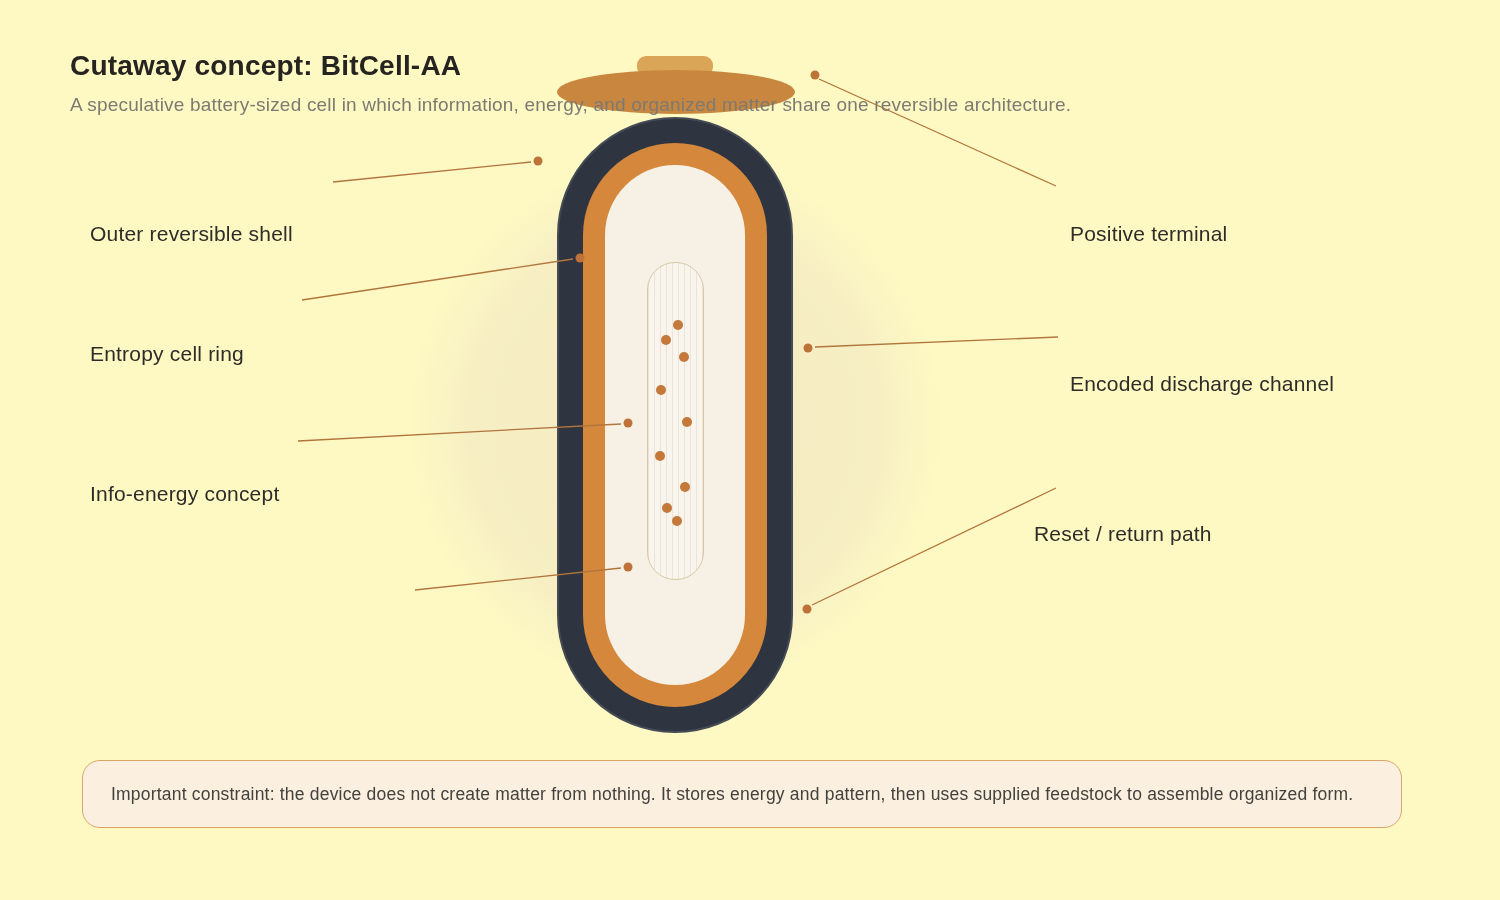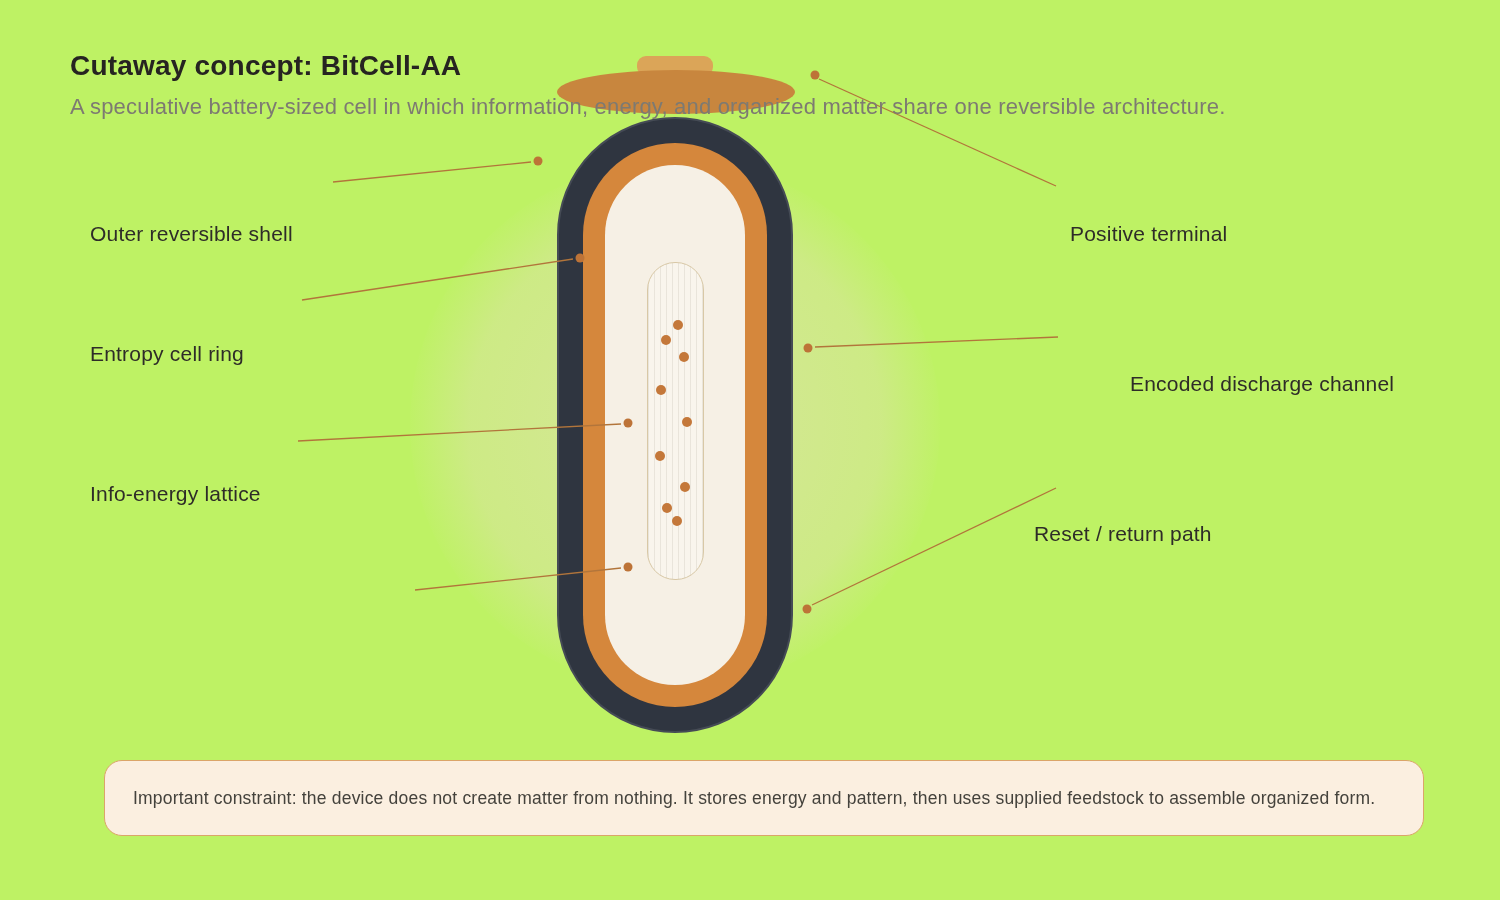--- a/index.html
+++ b/index.html
@@ -1,27 +1,27 @@
 <!DOCTYPE html>
 <html><head>
 <meta charset="utf-8">
 <style>
   html,body{margin:0;padding:0;background:#faf7f0;}
   #canvas{
     position:relative;width:1500px;height:900px;overflow:hidden;
-    background:#bef264;font-family:"Liberation Sans", sans-serif;
+    background:#fef9c3;font-family:"Liberation Sans", sans-serif;
   }
   
   .title{
     position:absolute;left:70px;top:50px;
     font-size:28px;font-weight:700;color:#262421;letter-spacing:.2px;z-index:30;
   }
   .subtitle{
     position:absolute;left:70px;top:94px;
-    font-size:22px;color:#7d7a72;z-index:30;letter-spacing:.2px;
+    font-size:19px;color:#7d7a72;z-index:30;letter-spacing:.2px;
   }
   
   .glow{
     position:absolute;left:410px;top:160px;width:530px;height:530px;border-radius:50%;
     background:radial-gradient(circle, rgba(234,220,196,.55) 0%, rgba(234,220,196,.35) 55%, rgba(234,220,196,0) 72%);
     z-index:1;
   }
   
   .terminal-cap{
     position:absolute;left:637px;top:56px;width:76px;height:20px;border-radius:9px;
@@ -53,21 +53,21 @@
     background:#c4783a;z-index:10;
   }
   
   #leaders{position:absolute;left:0;top:0;z-index:20;pointer-events:none;}
   
   .lbl{
     position:absolute;font-size:21px;color:#2e2c28;z-index:25;letter-spacing:.2px;margin-top:48px;
   }
   
   .note{
-    position:absolute;left:104px;top:760px;width:1320px;height:76px;border-radius:18px;
+    position:absolute;left:82px;top:760px;width:1320px;height:68px;border-radius:18px;
     background:#fbefe0;border:1.5px solid #dba569;box-sizing:border-box;z-index:15;
     display:flex;align-items:center;
   }
   .note-text{
     padding:0 28px;font-size:17.5px;color:#44423c;letter-spacing:.2px;
   }
 </style>
 </head>
 <body>
 
@@ -130,23 +130,23 @@
 
       <g>
         <circle cx="807" cy="609" r="4.5" stroke="none"></circle>
           <line x1="812" y1="605" x2="1056" y2="488"></line>
       </g>
     </g>
   </svg>
 
   <div class="lbl" style="left:90px;top:174px">Outer reversible shell</div>
   <div class="lbl" style="left:90px;top:294px">Entropy cell ring</div>
-  <div class="lbl" style="left:90px;top:434px">Info-energy lattice</div>
+  <div class="lbl" style="left:90px;top:434px">Info-energy concept</div>
 
   <div class="lbl" style="left:1070px;top:174px">Positive terminal</div>
-  <div class="lbl" style="left:1130px;top:324px">Encoded discharge channel</div>
+  <div class="lbl" style="left:1070px;top:324px">Encoded discharge channel</div>
   <div class="lbl" style="left:1034px;top:474px">Reset / return path</div>
 
   <div class="note">
     <div class="note-text">Important constraint: the device does not create matter from nothing. It stores energy and pattern, then uses supplied feedstock to assemble organized form.</div>
   </div>
 
 </div>
 
 </body></html>

